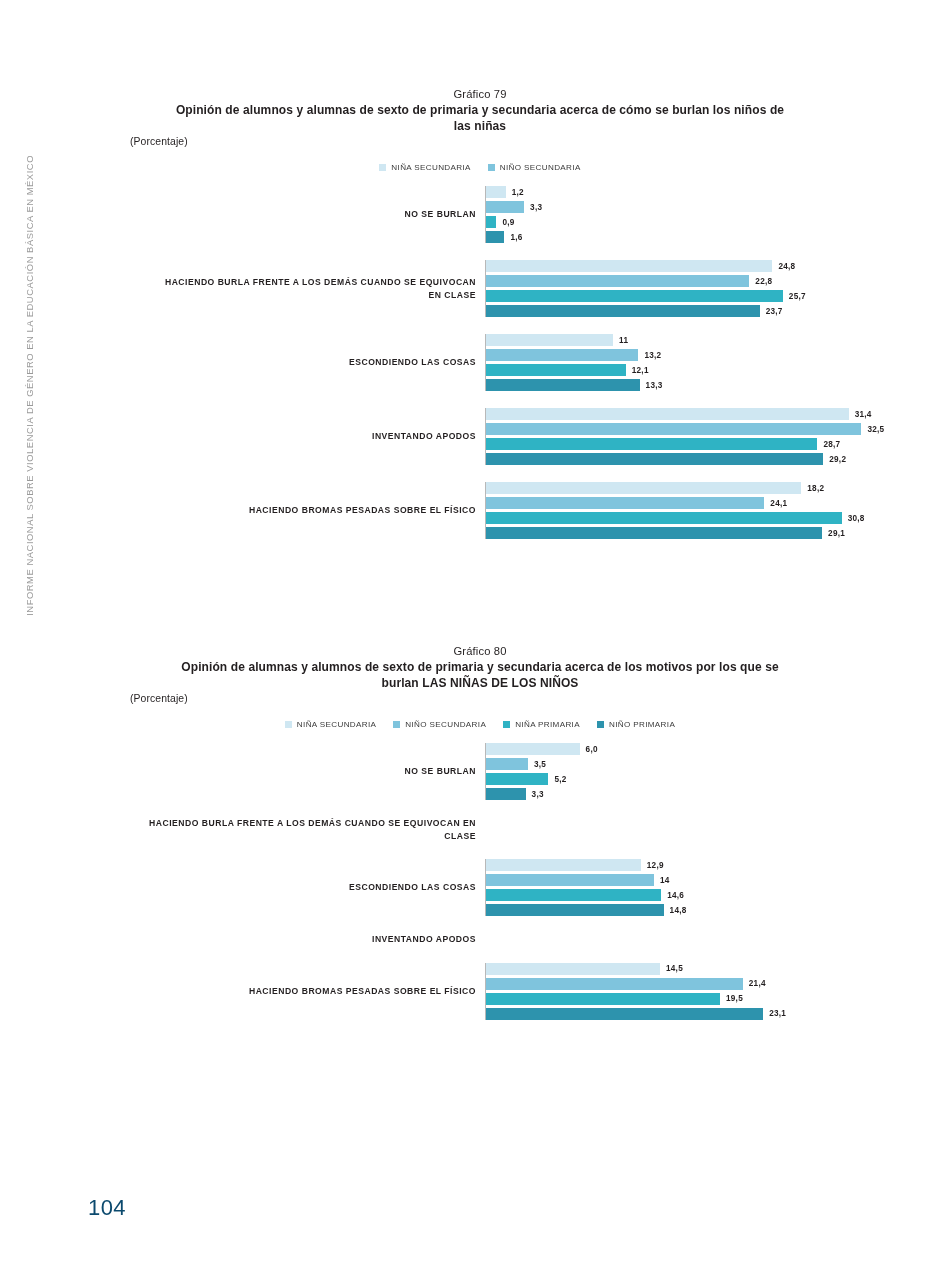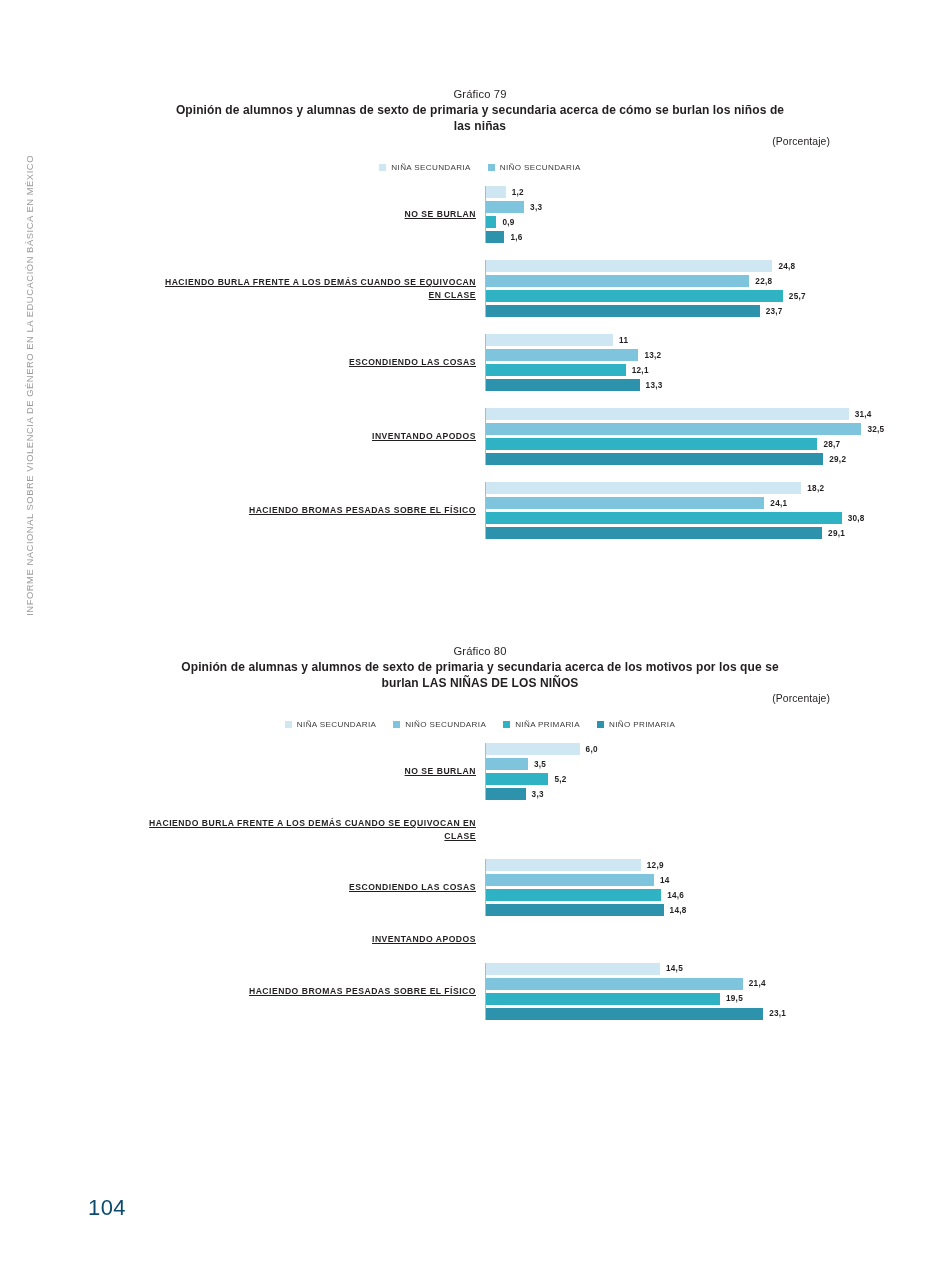--- a/index.html
+++ b/index.html
@@ -66,21 +66,21 @@
   .fig-title {
     text-align: center;
     font-size: 12px;
     font-weight: bold;
     line-height: 15.5px;
     color: #231f20;
     letter-spacing: 0.1px;
     padding: 0 40px;
   }
   .fig-units {
-    text-align: right;
+    text-align: left;
     font-size: 10.4px;
     color: #231f20;
     margin-top: 2px;
     letter-spacing: 0.1px;
   }
 
   
   .legend {
     display: flex;
     justify-content: center;
@@ -121,21 +121,20 @@
     width: 355px;
     flex: 0 0 355px;
     text-align: right;
     padding-right: 9px;
     font-size: 8.6px;
     font-weight: bold;
     letter-spacing: 0.5px;
     line-height: 12.5px;
     color: #231f20;
     box-sizing: border-box;
-    text-decoration: underline;
   }
   .bars {
     position: relative;
     flex: 1 1 auto;
     border-left: 1px solid #b8b8b8;
     padding-left: 0px;
   }
   .bar-line {
     display: flex;
     align-items: center;

